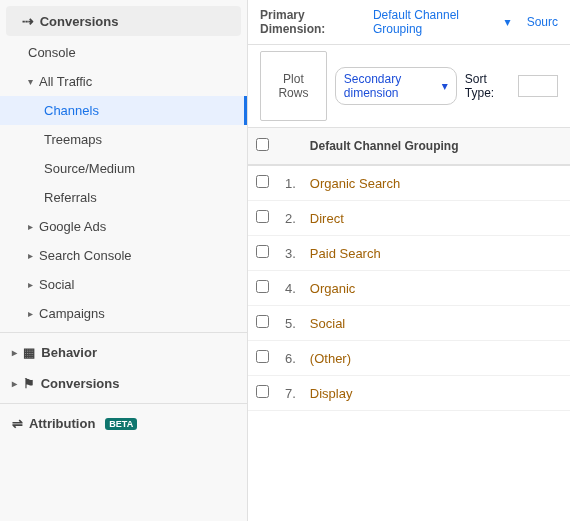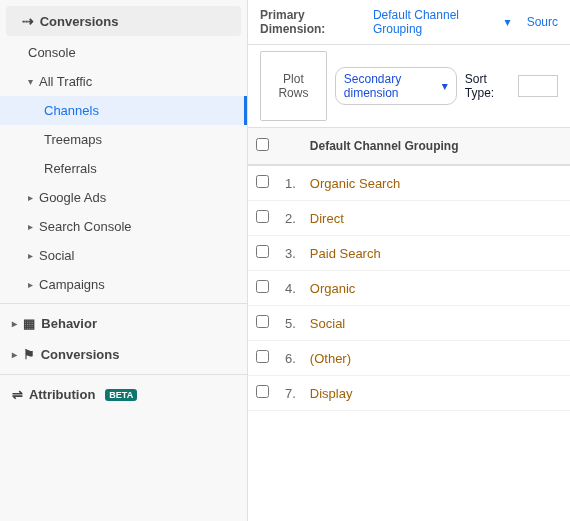--- a/index.html
+++ b/index.html
@@ -251,20 +251,23 @@
   </div>
 
   <div class="sidebar-item level2 active">
     <span>Channels</span>
   </div>
 
   <div class="sidebar-item level2">
     <span>Treemaps</span>
   </div>
 
+  <div class="sidebar-item level2">
+    <span>Source/Medium</span>
+  </div>
 
   <div class="sidebar-item level2">
     <span>Referrals</span>
   </div>
 
   <div class="sidebar-item level1">
     <span class="chevron">▸</span>
     <span>Google Ads</span>
   </div>
 

